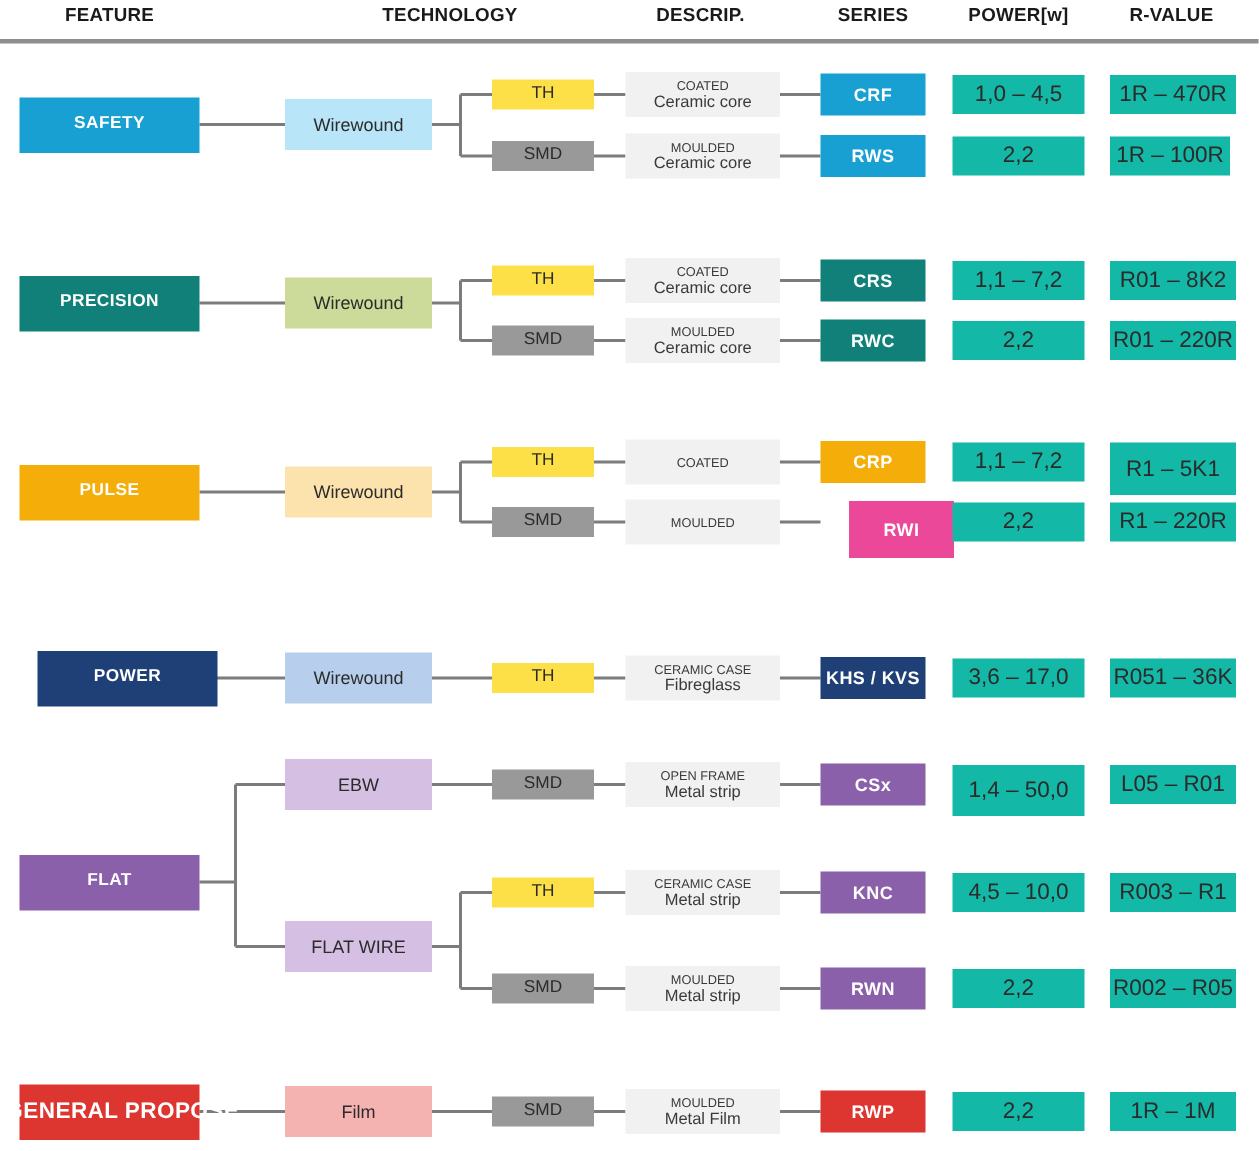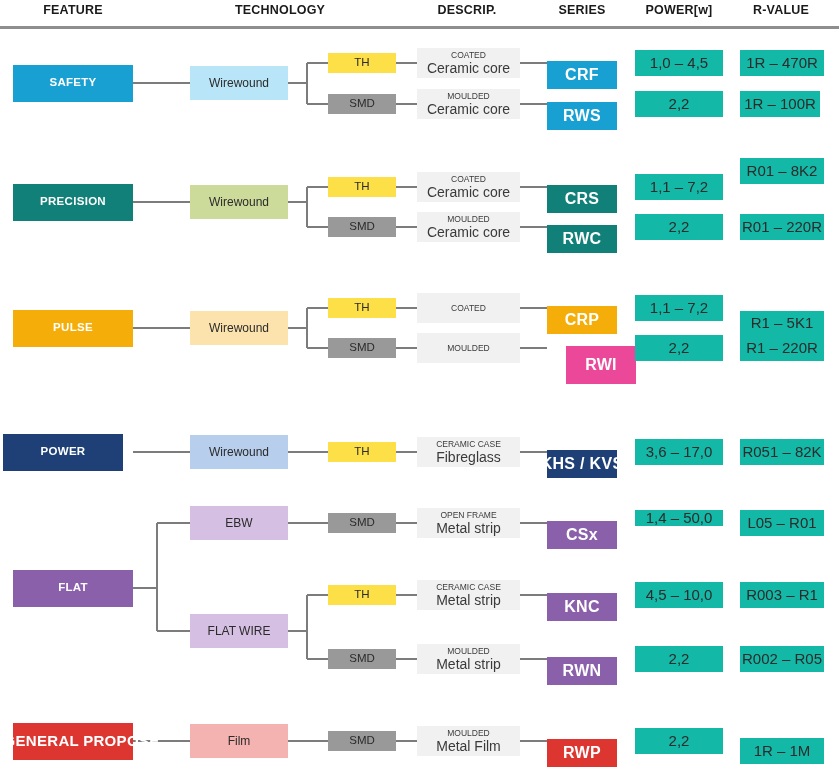--- a/index.html
+++ b/index.html
@@ -61,41 +61,40 @@
   }
   .bx-mount.th{background:#fde047;}
   .bx-mount.smd{background:#999999;}
   .bx-desc{
     width:103px;height:30px;
     background:#f1f1f1;
     flex-direction:column;
     font-size:8.5px;color:#3a3a3a;
   }
   .bx-desc .l1{display:block;}
-  .bx-desc .l2{display:block;font-size:14px;}
+  .bx-desc .l2{display:block;font-size:11px;}
   .bx-series{
     width:70px;height:28px;
-    font-size:16px;font-weight:bold;color:#ffffff;
+    font-size:12px;font-weight:bold;color:#ffffff;
     letter-spacing:0.3px;
-    margin-top:12px;
   }
   .bx-val{
     width:88px;height:26px;
     background:#14b8a6;
     font-size:15px;color:#2b2b2b;
   }
   .bx-val.rval{width:84px;}
 </style>
 </head>
 <body>
 
 <div id="stage">
   <div id="header-row">
       <div class="hdr-rule-hide hdr-label" style="left: 73px;">FEATURE</div>
-      <div class="hdr-rule-hide hdr-label" style="left: 280px;">TECHNOLOGY</div>
+      <div class="hdr-rule-hide hdr-label" style="left: 300px;">TECHNOLOGY</div>
       <div class="hdr-rule-hide hdr-label" style="left: 467px;">DESCRIP.</div>
       <div class="hdr-rule-hide hdr-label" style="left: 582px;">SERIES</div>
       <div class="hdr-rule-hide hdr-label" style="left: 679px;">POWER[w]</div>
       <div class="hdr-rule-hide hdr-label" style="left: 781px;">R-VALUE</div>
     </div>
   <div class="hdr-rule"></div>
   <div id="lines">
       <div class="ln h" style="left: 133px; top: 82.2px; width: 57px;"></div>
       <div class="ln h" style="left: 288px; top: 82.2px; width: 19px;"></div>
       <div class="ln v" style="left: 306.2px; top: 63px; height: 41px;"></div>
@@ -168,65 +167,65 @@
       <div class="bx bx-val rval" style="left: 740px; top: 91px; width: 80px; height: 26px;">1R – 100R</div>
       <div class="bx bx-feature" style="left: 13px; top: 183.5px; width: 120px; height: 37px; background: rgb(17, 128, 120);">PRECISION</div>
       <div class="bx bx-tech" style="left: 190px; top: 185px; width: 98px; height: 34px; background: rgb(205, 219, 154);">Wirewound</div>
       <div class="bx bx-mount th" style="left: 328px; top: 177px; width: 68px; height: 20px;">TH</div>
       <div class="bx bx-desc" style="left: 417px; top: 172px; width: 103px; height: 30px;">
         <span class="l1">COATED</span>
         <span class="l2">Ceramic core</span>
       </div>
       <div class="bx bx-series" style="left: 547px; top: 173px; width: 70px; height: 28px; background: rgb(17, 128, 120);">CRS</div>
       <div class="bx bx-val" style="left: 635px; top: 174px; width: 88px; height: 26px;">1,1 – 7,2</div>
-      <div class="bx bx-val rval" style="left: 740px; top: 158px; width: 84px; height: 26px;">R01 – 8K2</div>
+      <div class="bx bx-val rval" style="left: 740px; top: 174px; width: 84px; height: 26px;">R01 – 8K2</div>
       <div class="bx bx-mount smd" style="left: 328px; top: 217px; width: 68px; height: 20px;">SMD</div>
       <div class="bx bx-desc" style="left: 417px; top: 212px; width: 103px; height: 30px;">
         <span class="l1">MOULDED</span>
         <span class="l2">Ceramic core</span>
       </div>
       <div class="bx bx-series" style="left: 547px; top: 213px; width: 70px; height: 28px; background: rgb(17, 128, 120);">RWC</div>
       <div class="bx bx-val" style="left: 635px; top: 214px; width: 88px; height: 26px;">2,2</div>
       <div class="bx bx-val rval" style="left: 740px; top: 214px; width: 84px; height: 26px;">R01 – 220R</div>
       <div class="bx bx-feature" style="left: 13px; top: 309.5px; width: 120px; height: 37px; background: rgb(245, 174, 9);">PULSE</div>
       <div class="bx bx-tech" style="left: 190px; top: 311px; width: 98px; height: 34px; background: rgb(252, 227, 173);">Wirewound</div>
       <div class="bx bx-mount th" style="left: 328px; top: 298px; width: 68px; height: 20px;">TH</div>
       <div class="bx bx-desc" style="left: 417px; top: 293px; width: 103px; height: 30px;">
         <span class="l1">COATED</span>
       </div>
       <div class="bx bx-series" style="left: 547px; top: 294px; width: 70px; height: 28px; background: rgb(245, 174, 9);">CRP</div>
       <div class="bx bx-val" style="left: 635px; top: 295px; width: 88px; height: 26px;">1,1 – 7,2</div>
-      <div class="bx bx-val rval" style="left: 740px; top: 311px; width: 84px; height: 24px;">R1 – 5K1</div>
+      <div class="bx bx-val rval" style="left: 740px; top: 295px; width: 84px; height: 35px;">R1 – 5K1</div>
       <div class="bx bx-mount smd" style="left: 328px; top: 338px; width: 68px; height: 20px;">SMD</div>
       <div class="bx bx-desc" style="left: 417px; top: 333px; width: 103px; height: 30px;">
         <span class="l1">MOULDED</span>
       </div>
       <div class="bx bx-series" style="left: 566px; top: 334px; width: 70px; height: 38px; background: #ec4899;">RWI</div>
       <div class="bx bx-val" style="left: 635px; top: 335px; width: 88px; height: 26px;">2,2</div>
       <div class="bx bx-val rval" style="left: 740px; top: 335px; width: 84px; height: 26px;">R1 – 220R</div>
-      <div class="bx bx-feature" style="left: 3px; top: 433.5px; width: 120px; height: 37px; background: rgb(30, 64, 118);">POWER</div>
+      <div class="bx bx-feature" style="left: 25px; top: 433.5px; width: 120px; height: 37px; background: rgb(30, 64, 118);">POWER</div>
       <div class="bx bx-tech" style="left: 190px; top: 435px; width: 98px; height: 34px; background: rgb(183, 207, 236);">Wirewound</div>
       <div class="bx bx-mount th" style="left: 328px; top: 442px; width: 68px; height: 20px;">TH</div>
       <div class="bx bx-desc" style="left: 417px; top: 437px; width: 103px; height: 30px;">
         <span class="l1">CERAMIC CASE</span>
         <span class="l2">Fibreglass</span>
       </div>
       <div class="bx bx-series" style="left: 547px; top: 438px; width: 70px; height: 28px; background: rgb(30, 64, 118); text-align: center;">KHS / KVS</div>
       <div class="bx bx-val" style="left: 635px; top: 439px; width: 88px; height: 26px;">3,6 – 17,0</div>
-      <div class="bx bx-val rval" style="left: 740px; top: 439px; width: 84px; height: 26px;">R051 – 82K</div>
+      <div class="bx bx-val rval" style="left: 740px; top: 439px; width: 84px; height: 26px;">R051 – 36K</div>
       <div class="bx bx-feature" style="left: 13px; top: 569.5px; width: 120px; height: 37px; background: rgb(139, 96, 171);">FLAT</div>
       <div class="bx bx-tech" style="left: 190px; top: 506px; width: 98px; height: 34px; background: rgb(213, 191, 226);">EBW</div>
       <div class="bx bx-tech" style="left: 190px; top: 614px; width: 98px; height: 34px; background: rgb(213, 191, 226);">FLAT WIRE</div>
       <div class="bx bx-mount smd" style="left: 328px; top: 513px; width: 68px; height: 20px;">SMD</div>
       <div class="bx bx-desc" style="left: 417px; top: 508px; width: 103px; height: 30px;">
         <span class="l1">OPEN FRAME</span>
         <span class="l2">Metal strip</span>
       </div>
       <div class="bx bx-series" style="left: 547px; top: 509px; width: 70px; height: 28px; background: rgb(139, 96, 171);">CSx</div>
-      <div class="bx bx-val" style="left: 635px; top: 510px; width: 88px; height: 16px;">1,4 – 50,0</div>
+      <div class="bx bx-val" style="left: 635px; top: 510px; width: 88px; height: 34px;">1,4 – 50,0</div>
       <div class="bx bx-val rval" style="left: 740px; top: 510px; width: 84px; height: 26px;">L05 – R01</div>
       <div class="bx bx-mount th" style="left: 328px; top: 585px; width: 68px; height: 20px;">TH</div>
       <div class="bx bx-desc" style="left: 417px; top: 580px; width: 103px; height: 30px;">
         <span class="l1">CERAMIC CASE</span>
         <span class="l2">Metal strip</span>
       </div>
       <div class="bx bx-series" style="left: 547px; top: 581px; width: 70px; height: 28px; background: rgb(139, 96, 171);">KNC</div>
       <div class="bx bx-val" style="left: 635px; top: 582px; width: 88px; height: 26px;">4,5 – 10,0</div>
       <div class="bx bx-val rval" style="left: 740px; top: 582px; width: 84px; height: 26px;">R003 – R1</div>
       <div class="bx bx-mount smd" style="left: 328px; top: 649px; width: 68px; height: 20px;">SMD</div>
@@ -239,15 +238,15 @@
       <div class="bx bx-val rval" style="left: 740px; top: 646px; width: 84px; height: 26px;">R002 – R05</div>
       <div class="bx bx-feature small" style="left: 13px; top: 722.5px; width: 120px; height: 37px; background: rgb(221, 53, 48);">GENERAL PROPOSE</div>
       <div class="bx bx-tech" style="left: 190px; top: 724px; width: 98px; height: 34px; background: rgb(244, 178, 176);">Film</div>
       <div class="bx bx-mount smd" style="left: 328px; top: 731px; width: 68px; height: 20px;">SMD</div>
       <div class="bx bx-desc" style="left: 417px; top: 726px; width: 103px; height: 30px;">
         <span class="l1">MOULDED</span>
         <span class="l2">Metal Film</span>
       </div>
       <div class="bx bx-series" style="left: 547px; top: 727px; width: 70px; height: 28px; background: rgb(221, 53, 48);">RWP</div>
       <div class="bx bx-val" style="left: 635px; top: 728px; width: 88px; height: 26px;">2,2</div>
-      <div class="bx bx-val rval" style="left: 740px; top: 728px; width: 84px; height: 26px; margin-top: 10px;">1R – 1M</div>
+      <div class="bx bx-val rval" style="left: 740px; top: 728px; width: 84px; height: 26px;">1R – 1M</div>
     </div>
 </div>
 
 </body></html>

